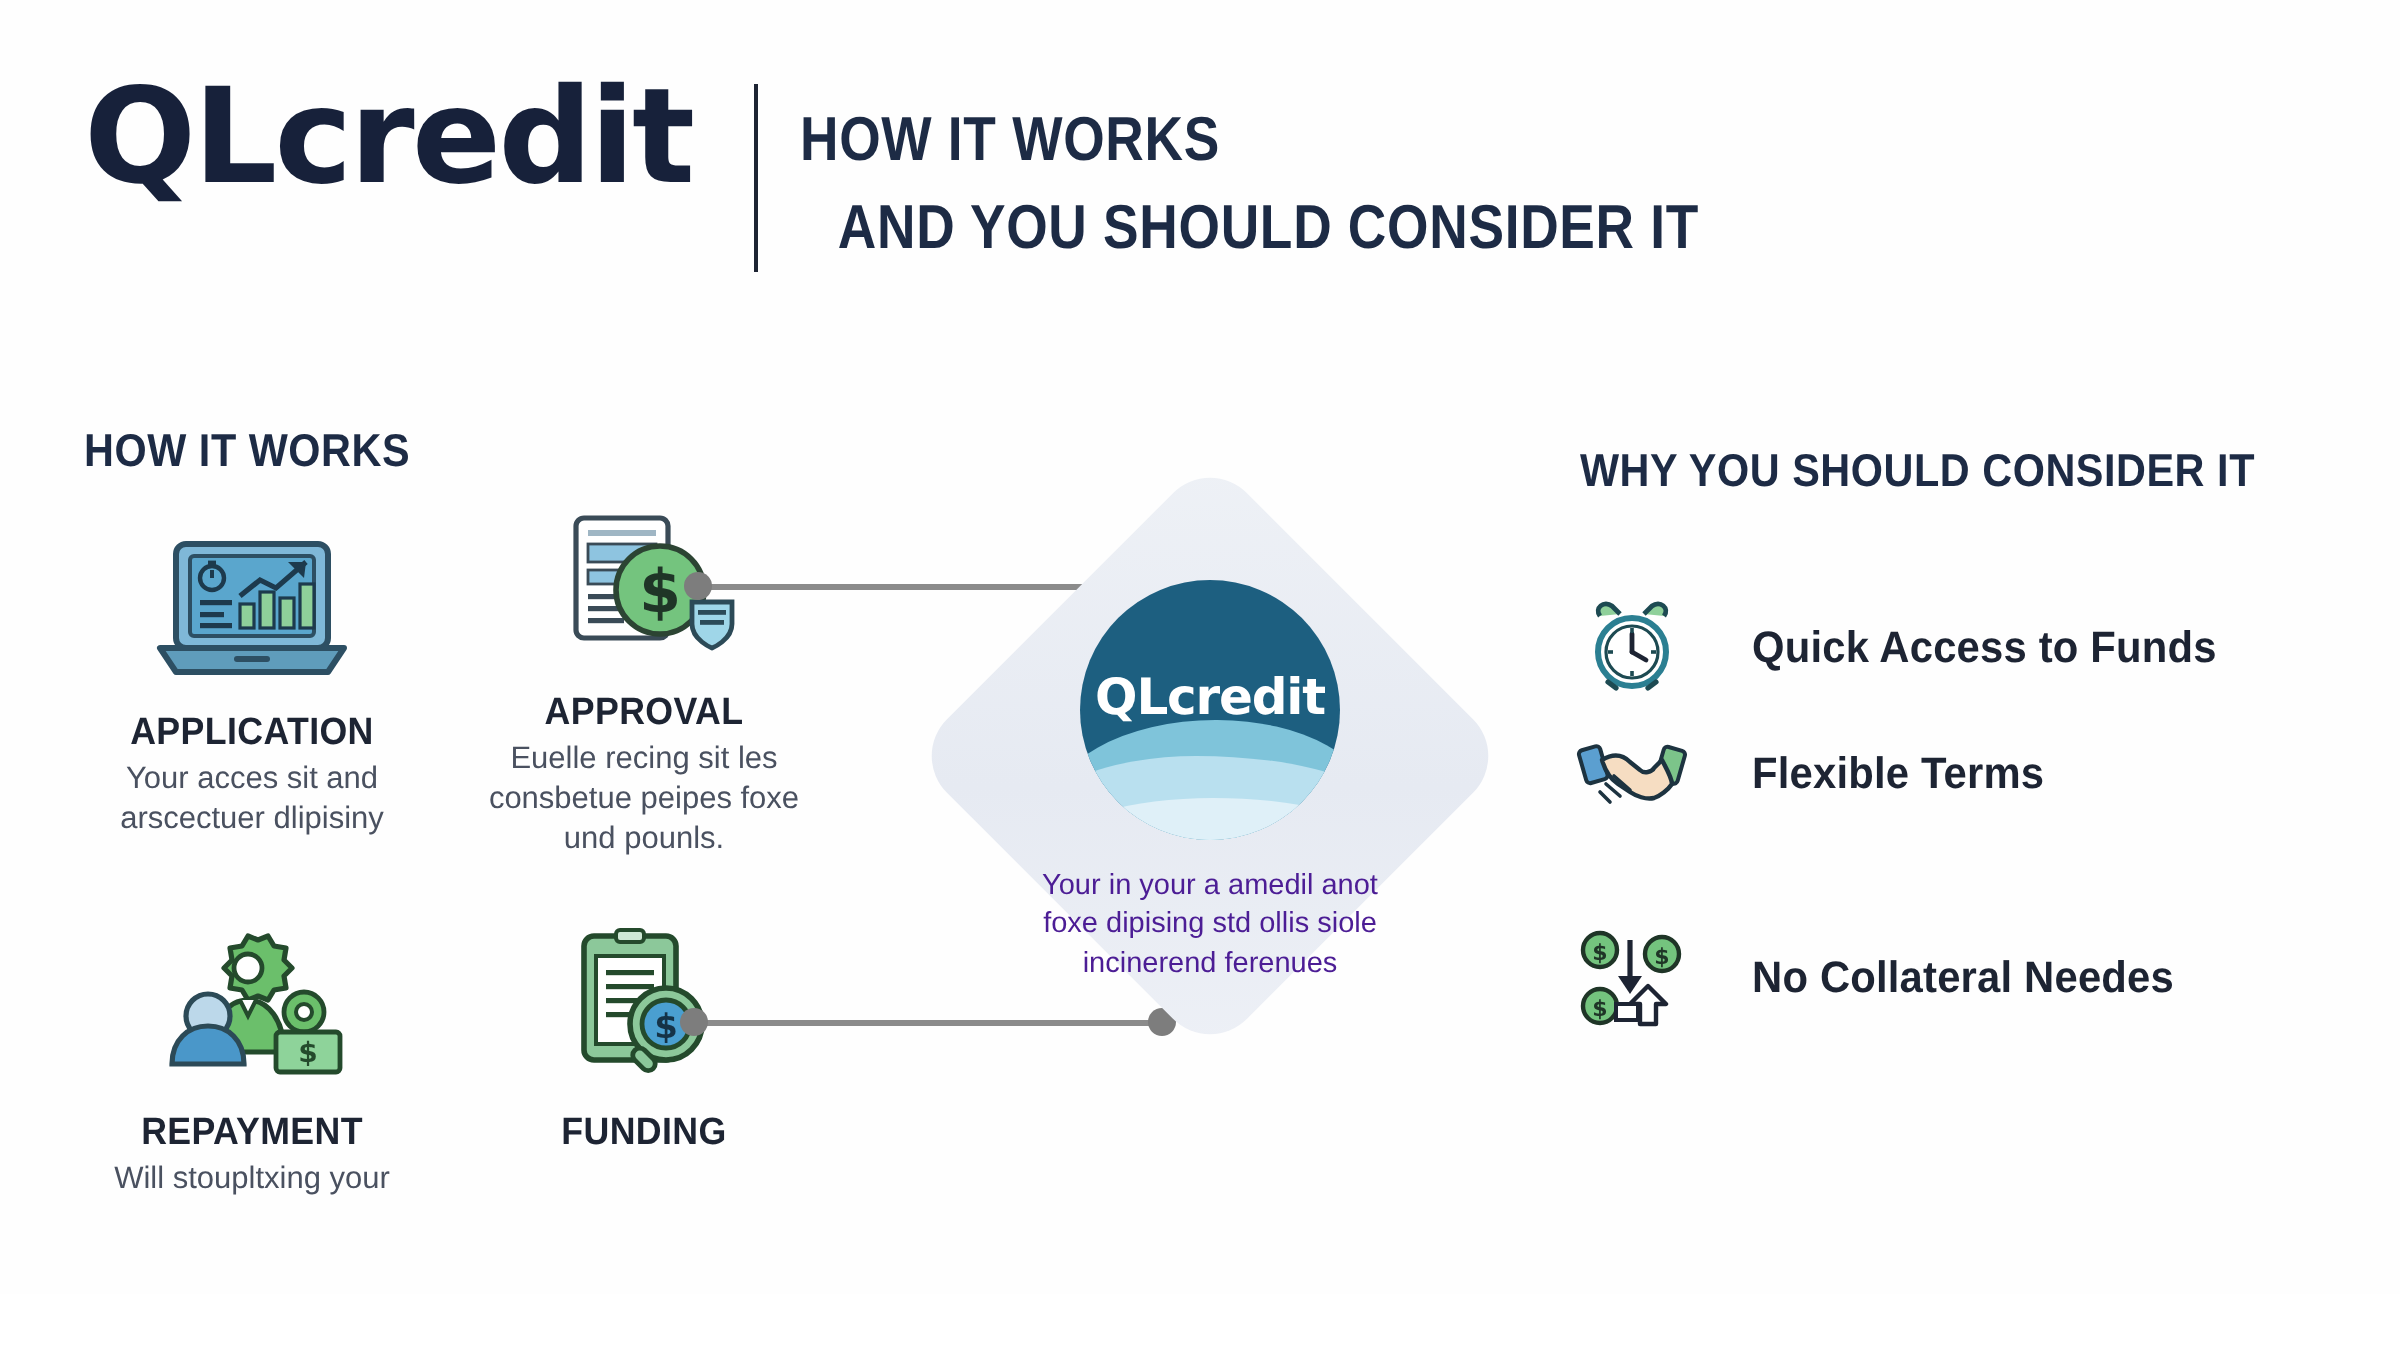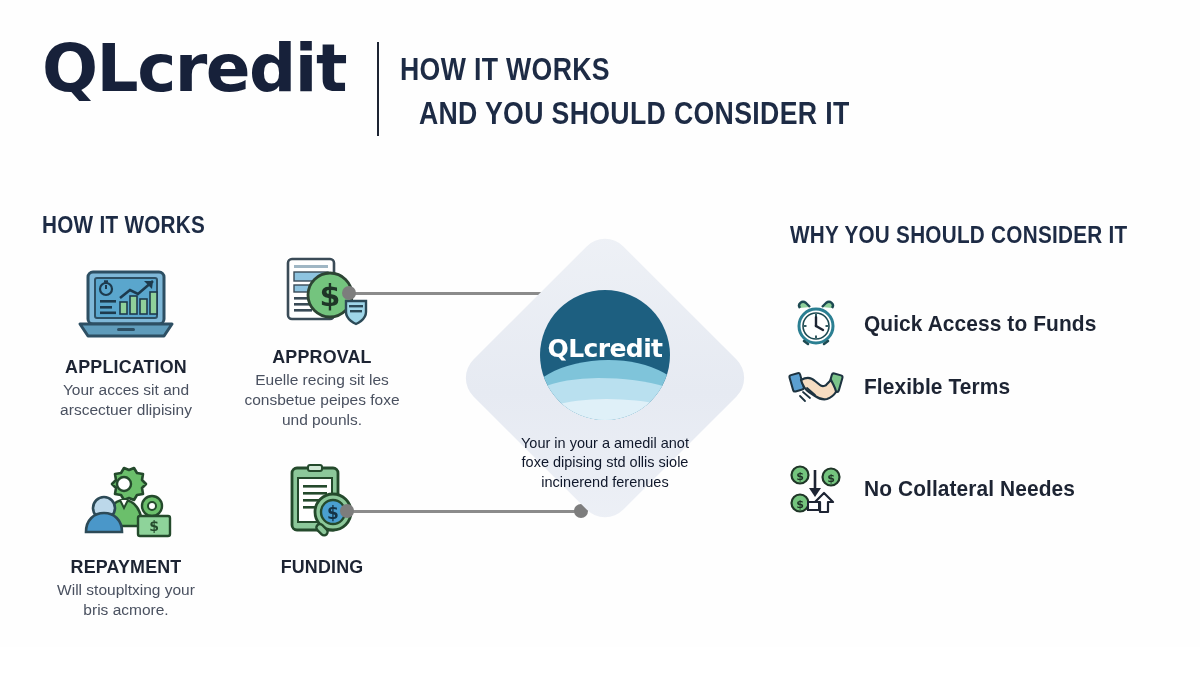--- a/index.html
+++ b/index.html
@@ -100,27 +100,27 @@
   .badge .wave3{position:absolute;left:-8%;bottom:-4%;width:118%;height:20%;
     background:#dff0f8;border-radius:50% 50% 0 0 / 90% 78% 0 0;}
   .badge .badge-text{
     position:absolute;left:0;right:0;top:44px;text-align:center;
     color:#ffffff;font-size:25px;font-weight:700;letter-spacing:-0.6px;
     font-family:"DejaVu Sans","Liberation Sans",sans-serif;
     z-index:3;
   }
   .diamond-caption{
     margin-top:14px;width:214px;text-align:center;
-    font-size:14.5px;line-height:1.34;color:#0f172a;
+    font-size:14.5px;line-height:1.34;color:#4c1d95;
     filter:blur(.2px);
   }
 
   
   .benefit{
-    position:absolute;left:790px;display:flex;align-items:center;gap:22px;
+    position:absolute;left:790px;display:flex;align-items:center;gap:34px;
   }
   .benefit .b-icon{width:52px;height:52px;flex:0 0 52px;display:flex;align-items:center;justify-content:center;}
   .benefit .b-label{
     font-size:22px;font-weight:700;color:#1d2433;letter-spacing:0.1px;
     transform:scaleX(0.95);transform-origin:left center;
   }
   #benefit-0{top:298px;}
   #benefit-1{top:361px;}
   #benefit-2{top:463px;}
   #benefit-3{top:544px;}
@@ -208,21 +208,20 @@
         <path d="M10 68 c0 -12 8 -19 18 -19 c10 0 18 7 18 19 z" fill="#4a97c9" stroke="#2c4a57" stroke-width="2.6"></path>
         <circle cx="76" cy="42" r="10" fill="#6bbf6b" stroke="#244a2c" stroke-width="2.4"></circle>
         <circle cx="76" cy="42" r="4" fill="#ffffff" stroke="#244a2c" stroke-width="2"></circle>
         <rect x="62" y="52" width="32" height="20" rx="2" fill="#8ed39a" stroke="#244a2c" stroke-width="2.4"></rect>
         <text x="78" y="67" text-anchor="middle" font-family="DejaVu Sans, sans-serif" font-size="14" font-weight="bold" fill="#244a2c">$</text>
       </svg>
     </div>
     <div class="step-name">REPAYMENT</div>
     <div class="step-desc">
       <div>Will stoupltxing your</div>
-      <div>bris acmore.</div>
     </div>
   </div>
 
   <div class="step" id="step-funding">
     <div class="icon-wrap">
       <svg width="96" height="84" viewBox="0 0 96 84">
         <rect x="18" y="4" width="46" height="62" rx="5" fill="#8cc89a" stroke="#244a2c" stroke-width="2.8"></rect>
         <rect x="34" y="1" width="14" height="6" rx="2" fill="#cfe8d5" stroke="#244a2c" stroke-width="2"></rect>
         <rect x="24" y="14" width="34" height="44" fill="#ffffff" stroke="#244a2c" stroke-width="2"></rect>
         <rect x="29" y="21" width="24" height="2.6" fill="#244a2c"></rect>

